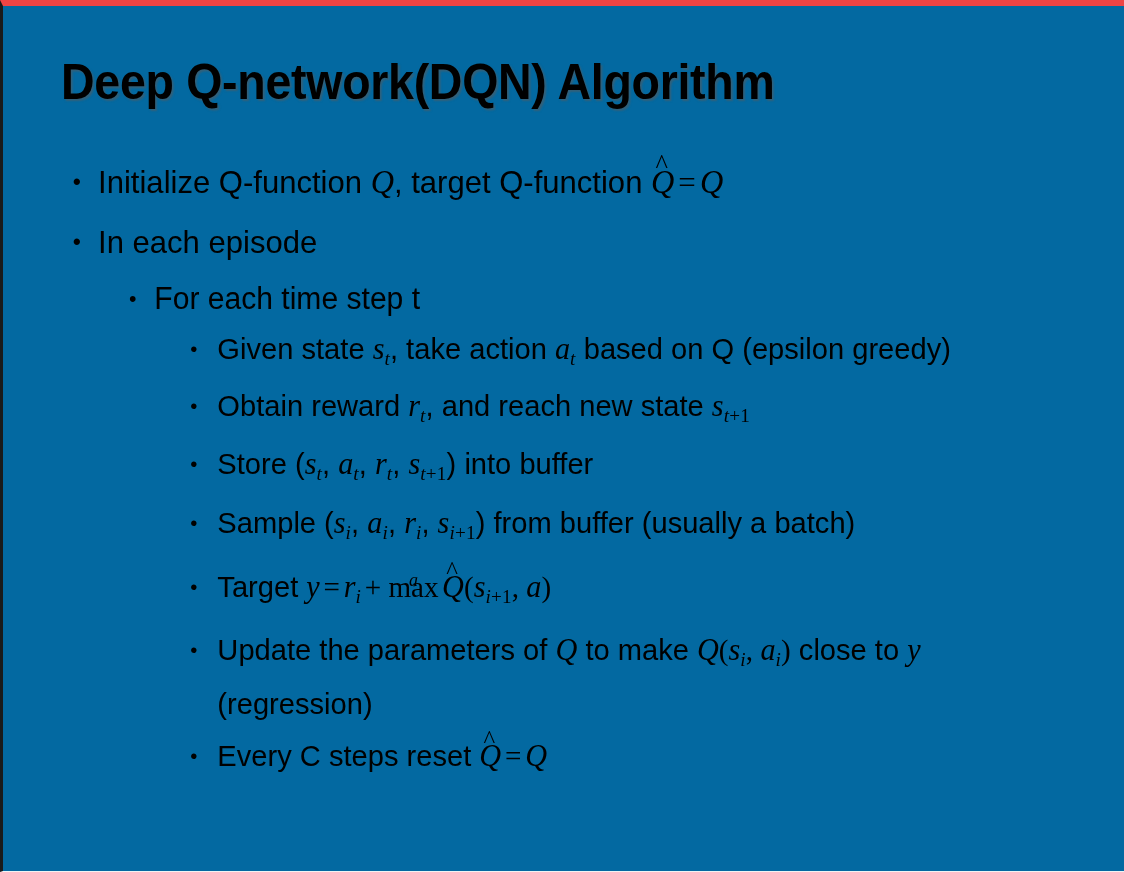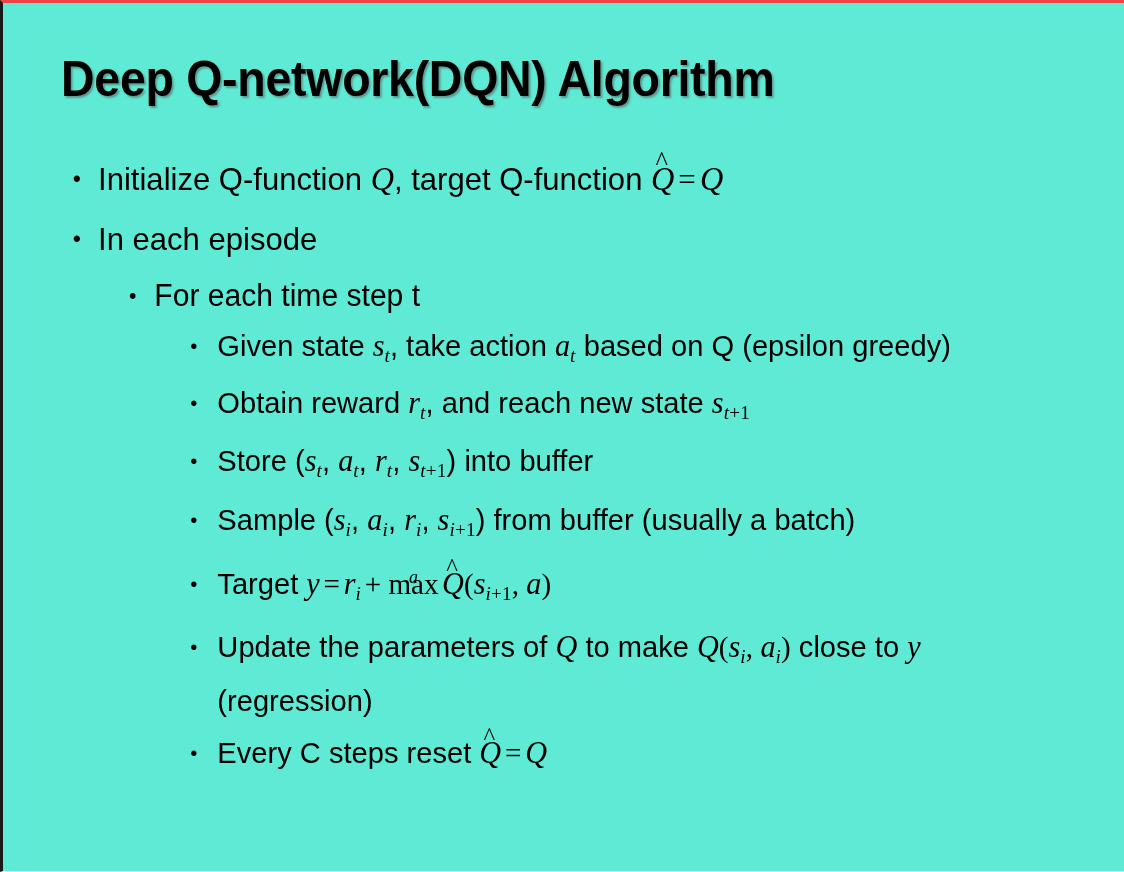--- a/index.html
+++ b/index.html
@@ -12,24 +12,24 @@
     height: 872px;
     overflow: hidden;
     font-family: "Liberation Sans", sans-serif;
     color: #000000;
   }
 
   .slide {
     position: relative;
     width: 1124px;
     height: 872px;
-    background: #5eead4;
+    background: #0369a1;
     box-sizing: border-box;
     border-left: 3px solid #1a1a1a;
-    border-top: 3px solid #ef4444;
+    border-top: 6px solid #ef4444;
     border-bottom: 1px solid #f2f2f2;
   }
 
   
   .slide-title {
     position: absolute;
     left: 58px;
     top: 50px;
     font-size: 50px;
     font-weight: bold;

